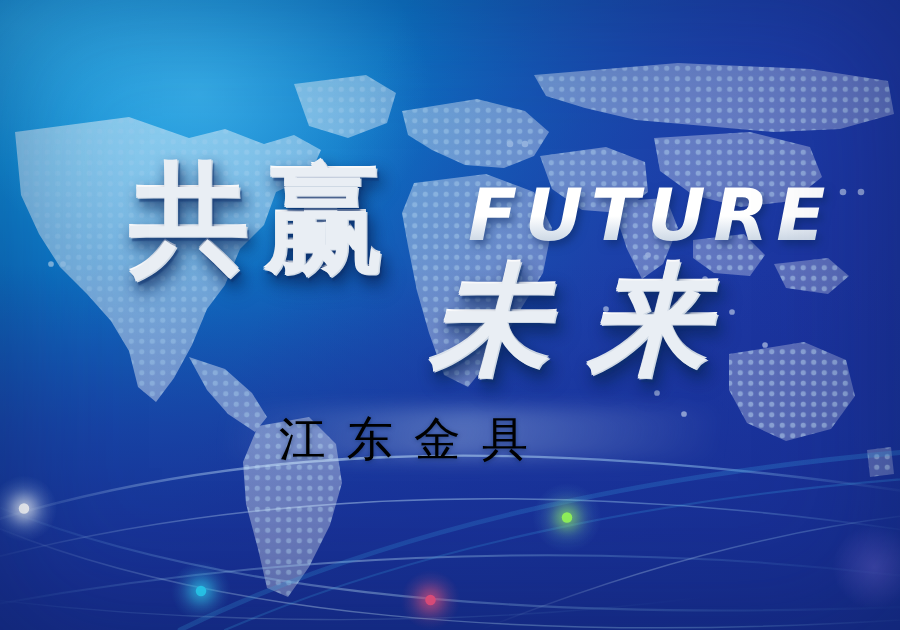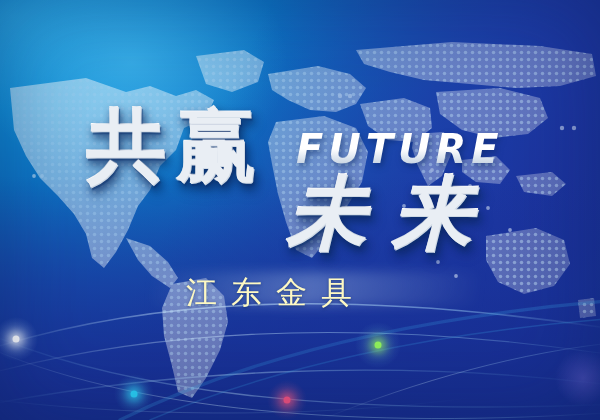--- a/index.html
+++ b/index.html
@@ -67,43 +67,43 @@
       2px 4px 1px rgba(14,50,110,.55),
       3px 7px 9px rgba(8,34,86,.50);
     background:linear-gradient(178deg,#ffffff 0%,#ffffff 46%,#f2f6fa 58%,#dbe4ee 72%,#ffffff 86%);
     -webkit-background-clip:text;background-clip:text;
     -webkit-text-fill-color:transparent;
     filter:drop-shadow(2px 4px 5px rgba(9,38,94,.45));
   }
   .en-word{
     font-family:"DejaVu Sans","Liberation Sans",sans-serif;
     font-weight:700;font-style:italic;
-    font-size:40px;
+    font-size:48px;
     letter-spacing:5px;
     color:#ffffff;
-    margin-left:30px;
+    margin-left:46px;
     margin-bottom:10px;
     background:linear-gradient(180deg,#ffffff 0%,#ffffff 50%,#e3eaf2 66%,#cdd8e5 80%,#f4f8fb 100%);
     -webkit-background-clip:text;background-clip:text;
     -webkit-text-fill-color:transparent;
     filter:drop-shadow(2px 3px 3px rgba(9,38,94,.55));
   }
 
   .line-second{
     position:absolute;left:286px;top:176px;
   }
   .line-second .cjk-big{letter-spacing:26px;font-style:italic;}
 
   .line-sub{
     position:absolute;left:186px;top:272px;
     font-family:"DejaVu Sans","Liberation Sans",sans-serif;
     font-weight:400;
     font-size:31px;
     letter-spacing:14px;
-    color:#fef9c3;
+    color:#000000;
     text-shadow:0 1px 3px rgba(8,32,82,.55);
   }
 
   
   .sheen{
     position:absolute;left:150px;top:272px;width:330px;height:34px;
     background:linear-gradient(100deg, rgba(255,255,255,0) 0%, rgba(210,232,250,.30) 48%, rgba(255,255,255,0) 100%);
     filter:blur(6px);
     pointer-events:none;
   }

